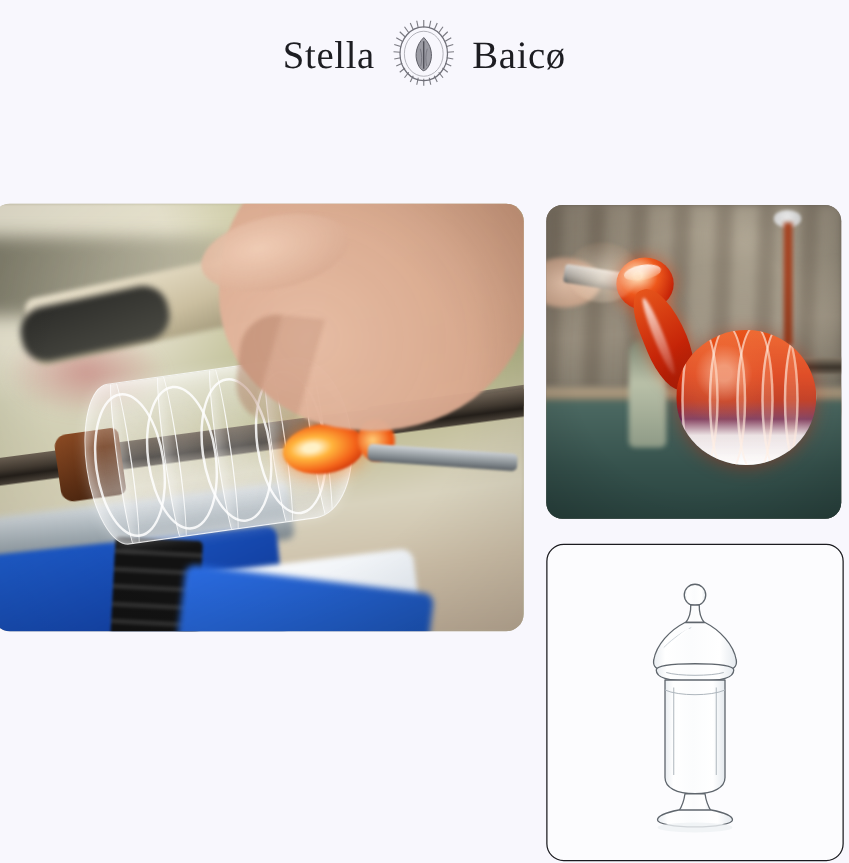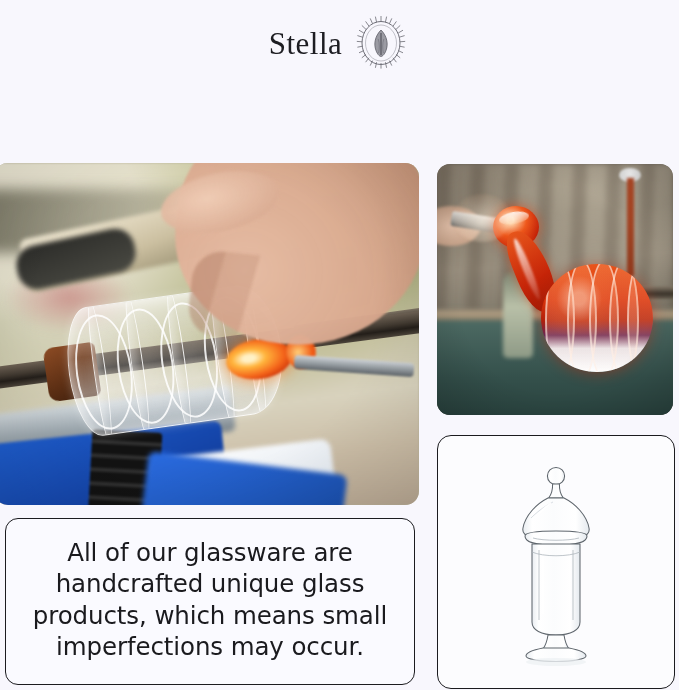--- a/index.html
+++ b/index.html
@@ -481,20 +481,21 @@
           </g>
           <ellipse cx="29" cy="31" rx="19" ry="21.5" stroke="#6f6f78" stroke-width="1"></ellipse>
           <ellipse cx="29" cy="31" rx="15.5" ry="18" stroke="#a9a9b1" stroke-width="0.7"></ellipse>
         </g>
         <path d="M29 18 C35 24 36.5 32 34 38.5 C32.4 42.6 30.8 44 29 44.6 C27.2 44 25.6 42.6 24 38.5 C21.5 32 23 24 29 18 Z" fill="#9b9ba3" stroke="#5d5d66" stroke-width="0.8"></path>
         <path d="M29 21 L29 43" stroke="#3f3f47" stroke-width="0.9"></path>
         <path d="M26.2 27 C27.6 31 27.6 37 26.6 41" stroke="#6f6f78" stroke-width="0.6" fill="none"></path>
         <path d="M31.8 27 C30.4 31 30.4 37 31.4 41" stroke="#6f6f78" stroke-width="0.6" fill="none"></path>
       </svg>
     </span>
+    <span class="brand-word">Baicø</span>
   </div>
 
 
   <div class="photo-left">
     <div class="pl-bg"></div>
     <div class="pl-darkbar"></div>
     <div class="pl-pink"></div>
     <div class="pl-paddle"></div>
     <div class="pl-paddle-dark"></div>
     <div class="pl-rail"></div>
@@ -593,17 +594,14 @@
         </g>
         <g stroke="#ffffff" stroke-width="1.6" fill="none" opacity="0.9">
           <path d="M62 94 L62 152"></path>
           <path d="M70 41 C64 45 58 50 54 57"></path>
         </g>
         <ellipse cx="75" cy="200" rx="30" ry="4" fill="#eef1f4" stroke="none" opacity="0.8"></ellipse>
       </svg>
     </span>
   </div>
 
-  <div class="caption-box">
-    <div class="caption-text">All of our glassware are handcrafted unique glass products, which means small imperfections may occur.</div>
-  </div>
 
 </div>
 
 </body></html>

